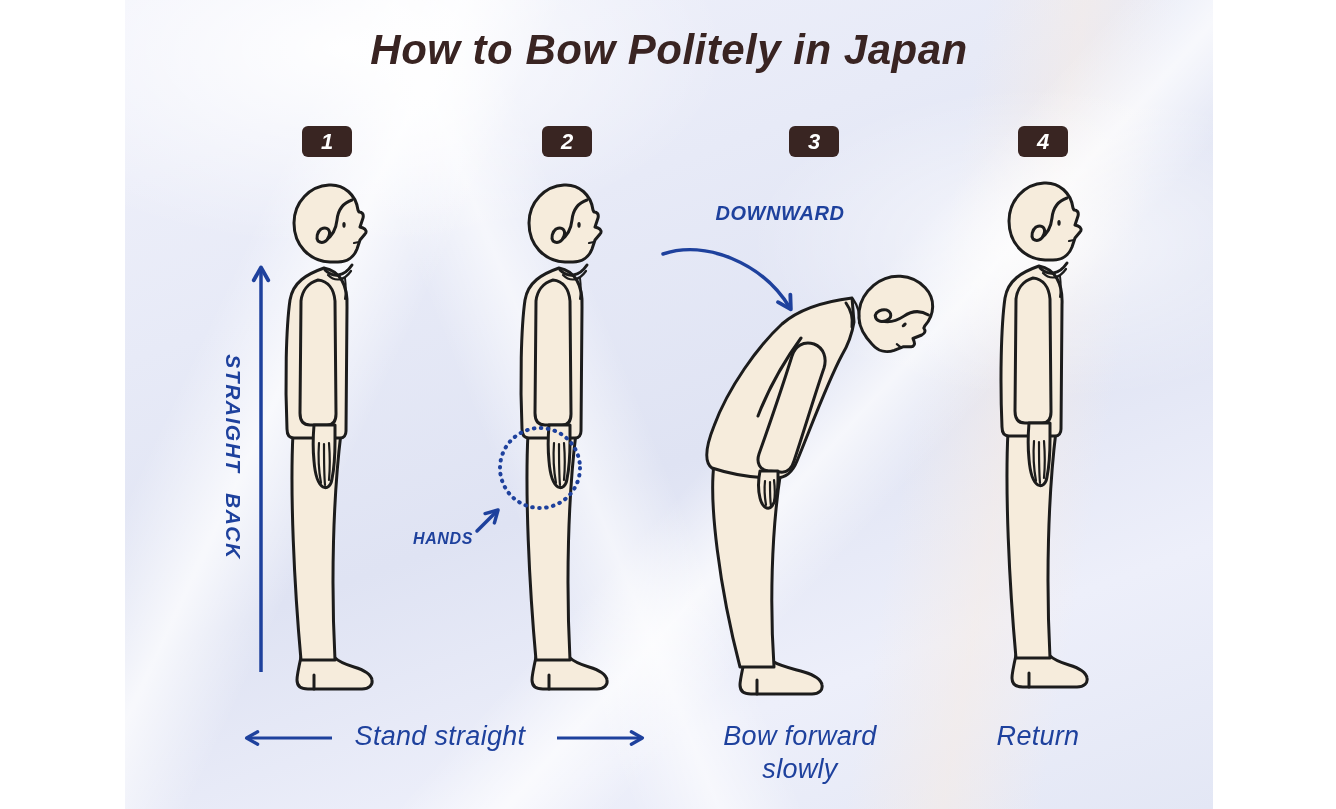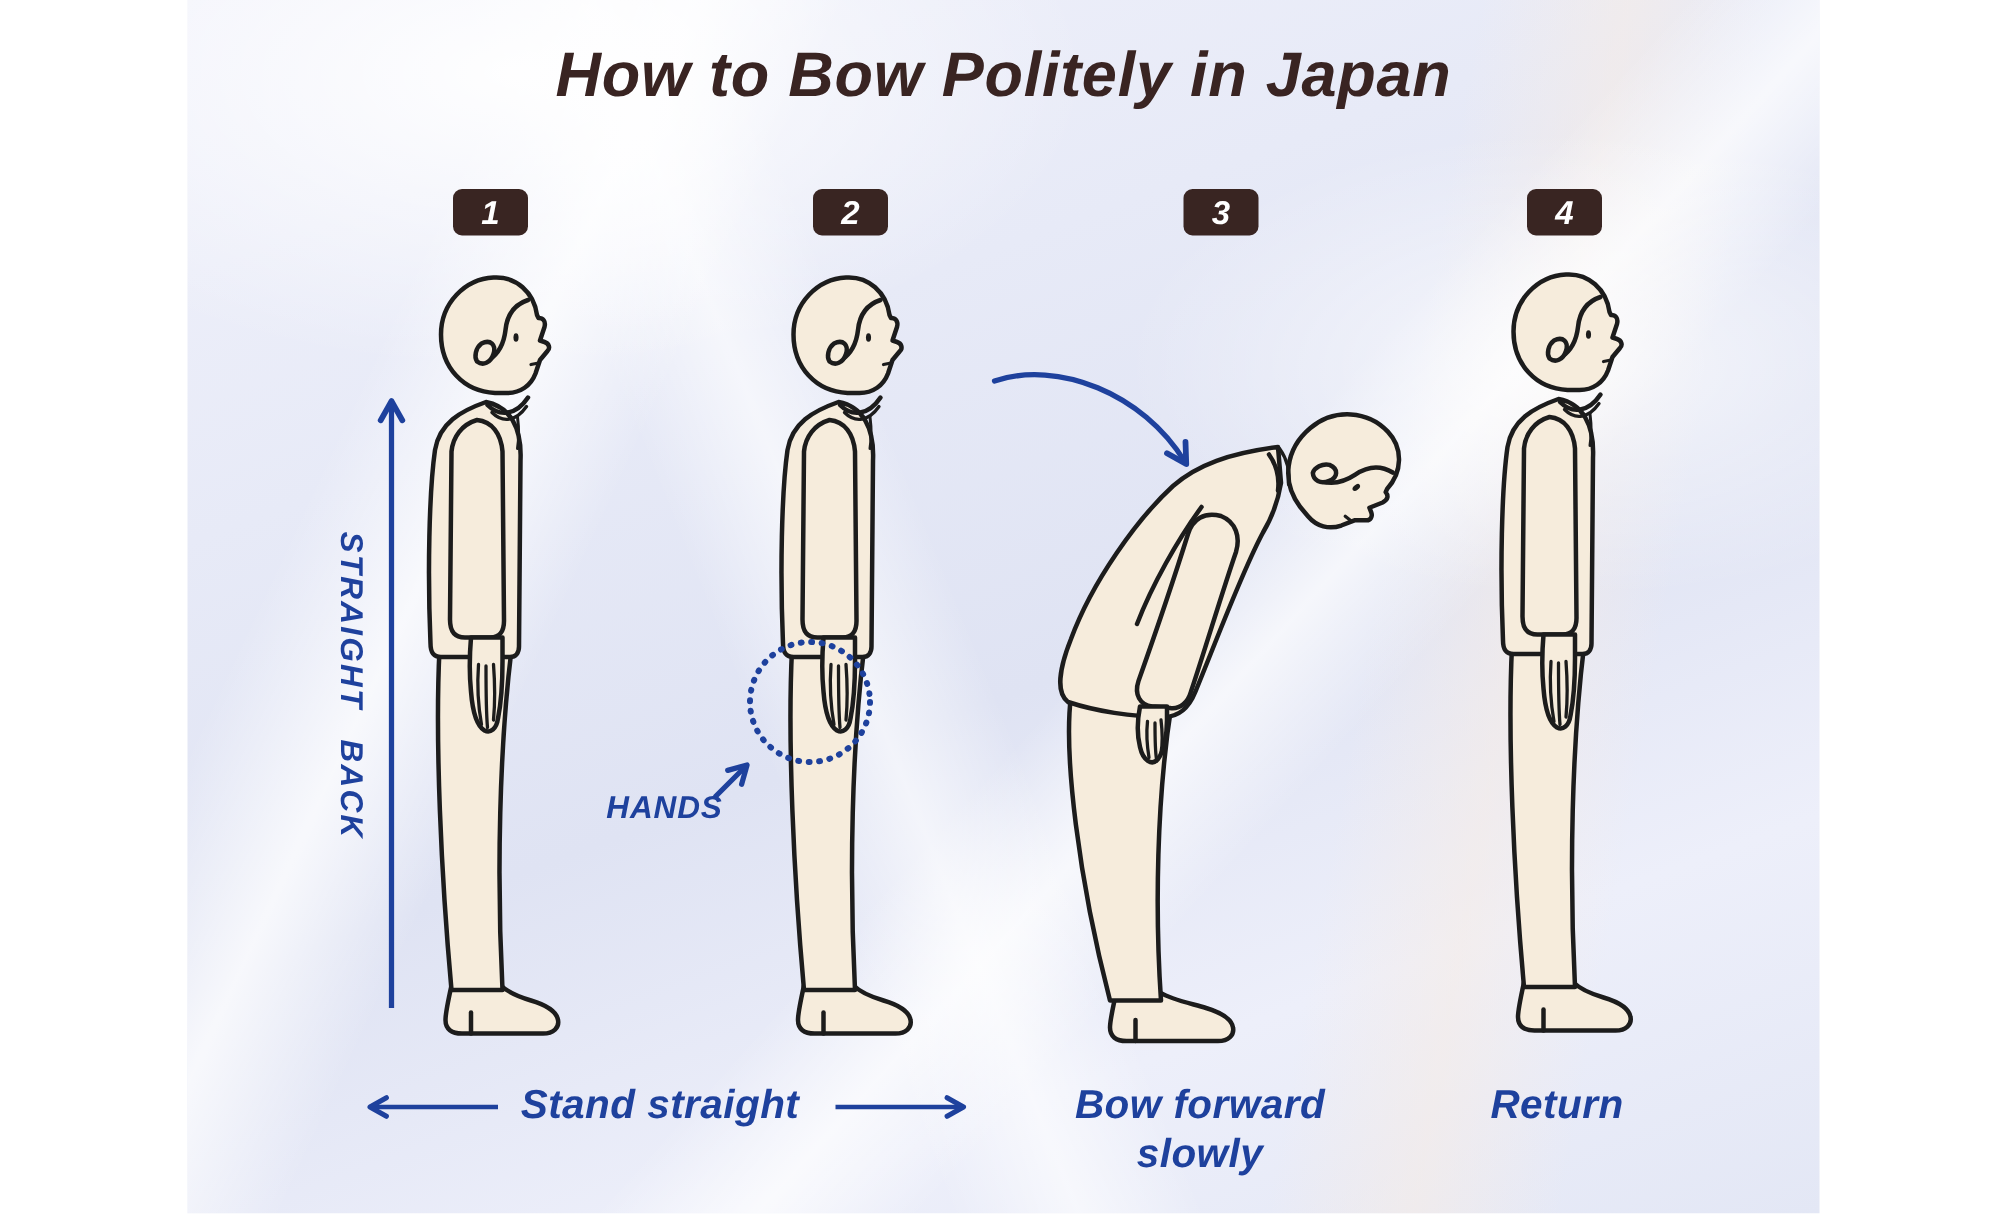--- a/index.html
+++ b/index.html
@@ -34,21 +34,21 @@
   .ann-svg { position:absolute; overflow:visible; }
   .blue-label {
     position:absolute; color:#1e419d; font-weight:bold; font-style:italic;
     font-size:20px; letter-spacing:0.6px; text-align:center; line-height:26px;
   }
   .vlabel {
     transform:rotate(90deg); transform-origin:center;
     font-size:21px; letter-spacing:1.5px; word-spacing:12px; white-space:nowrap;
   }
   .caption {
-    position:absolute; color:#1e419d; font-weight:bold; font-style:italic;
+    position:absolute; color:#1e419d; font-weight:normal; font-style:italic;
     font-size:27px; text-align:center; line-height:33px; letter-spacing:0.3px;
   }
   .hidden-defs { position:absolute; width:0; height:0; overflow:hidden; }
 </style>
 </head>
 <body>
 
 <svg class="hidden-defs" aria-hidden="true">
   <defs>
     <g id="headgrp" stroke="#1c1c1c" stroke-width="3" fill="#f6ecdc" stroke-linecap="round" stroke-linejoin="round">
@@ -124,20 +124,21 @@
       <defs>
         <marker id="m-up" viewBox="0 0 12 12" refX="9" refY="6" markerWidth="5.5" markerHeight="5.5" orient="auto-start-reverse">
           <path d="M2,1.5 L10,6 L2,10.5" fill="none" stroke="#1e419d" stroke-width="2.4" stroke-linecap="round" stroke-linejoin="round"></path>
         </marker>
       </defs>
       <path d="M13,419 L13,16" fill="none" stroke="#1e419d" stroke-width="3.5" marker-end="url(#m-up)"></path>
     </svg>
 
     <div class="blue-label vlabel" style="left:-44px; top:442px; width:300px; height:30px;">STRAIGHT BACK</div>
 
+    <div class="blue-label" style="left:555px; top:200px; width:200px;">DOWNWARD</div>
 
     <svg class="ann-svg" style="left:525px; top:236px;" width="168" height="92" viewBox="0 0 168 92">
       <defs>
         <marker id="m-curve" viewBox="0 0 12 12" refX="9" refY="6" markerWidth="5.5" markerHeight="5.5" orient="auto-start-reverse">
           <path d="M2,1.5 L10,6 L2,10.5" fill="none" stroke="#1e419d" stroke-width="2.4" stroke-linecap="round" stroke-linejoin="round"></path>
         </marker>
       </defs>
       <path d="M13,18 C55,4 112,26 140,72" fill="none" stroke="#1e419d" stroke-width="3.5" stroke-linecap="round" marker-end="url(#m-curve)"></path>
     </svg>
 
@@ -147,21 +148,21 @@
 
     <svg class="ann-svg" style="left:345px; top:494px;" width="42" height="44" viewBox="0 0 42 44">
       <defs>
         <marker id="m-hands" viewBox="0 0 12 12" refX="9" refY="6" markerWidth="5" markerHeight="5" orient="auto-start-reverse">
           <path d="M2,1.5 L10,6 L2,10.5" fill="none" stroke="#1e419d" stroke-width="2.4" stroke-linecap="round" stroke-linejoin="round"></path>
         </marker>
       </defs>
       <path d="M7,37 L27,17" fill="none" stroke="#1e419d" stroke-width="3.5" stroke-linecap="round" marker-end="url(#m-hands)"></path>
     </svg>
 
-    <div class="blue-label" style="left:228px; top:526px; width:180px; font-size:21px;">
+    <div class="blue-label" style="left:228px; top:526px; width:180px; font-size:16px;">
       <div>HANDS</div>
     </div>
 
     <svg class="ann-svg" style="left:113px; top:729px;" width="96" height="18" viewBox="0 0 96 18">
       <defs>
         <marker id="m-left" viewBox="0 0 12 12" refX="9" refY="6" markerWidth="5.5" markerHeight="5.5" orient="auto-start-reverse">
           <path d="M2,1.5 L10,6 L2,10.5" fill="none" stroke="#1e419d" stroke-width="2.4" stroke-linecap="round" stroke-linejoin="round"></path>
         </marker>
       </defs>
       <path d="M94,9 L10,9" fill="none" stroke="#1e419d" stroke-width="3" marker-end="url(#m-left)"></path>

